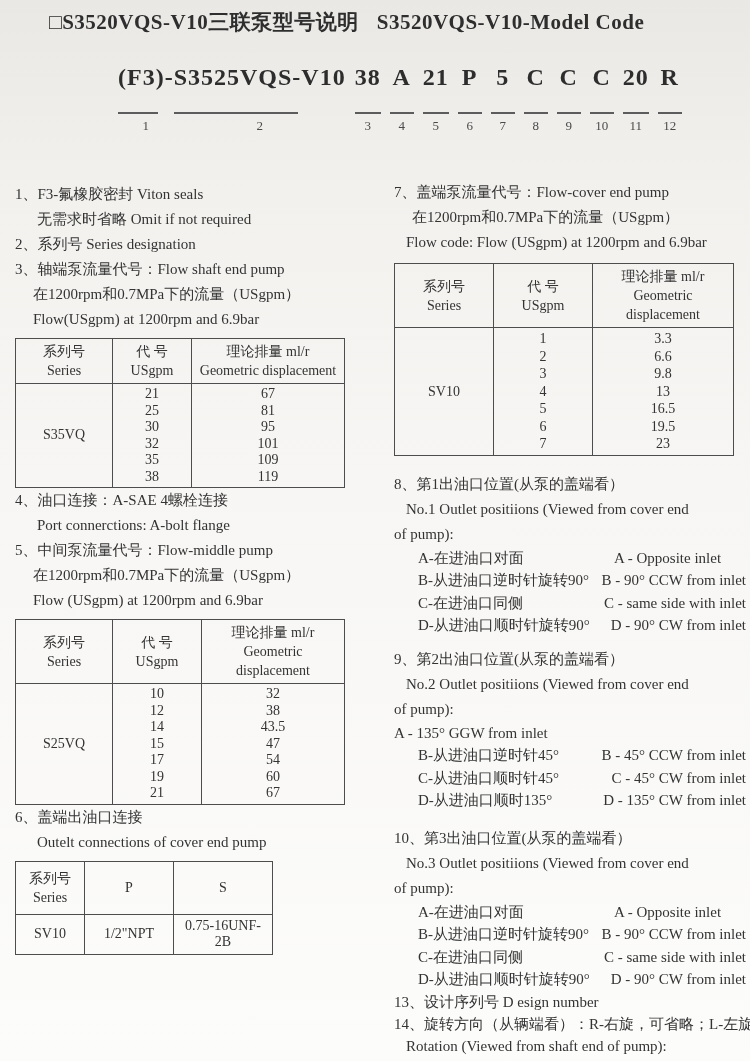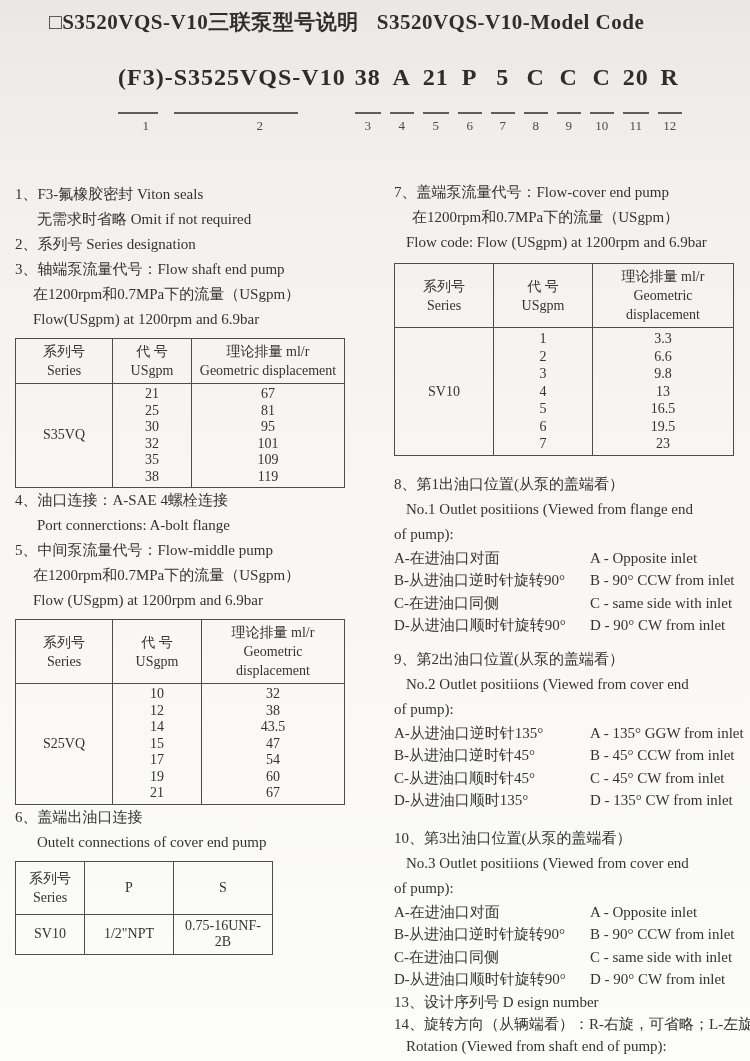--- a/index.html
+++ b/index.html
@@ -65,21 +65,21 @@
   #table1{width:330px;} #table1 .c1{width:88px;} #table1 .c2{width:70px;}
   #table2{width:330px;} #table2 .c1{width:88px;} #table2 .c2{width:80px;}
   #table3{width:258px;} #table3 .c1{width:60px;} #table3 .c2{width:80px;}
   #table3 th{height:46px;}
   #table3 td{font-size:14px;padding:3px 4px;}
   #table4{width:340px;margin-top:8px;} #table4 .c1{width:90px;} #table4 .c2{width:90px;}
   #table4 td{line-height:17.5px;}
 
   
   .pair{display:flex;margin:0;font-size:15px;line-height:22.5px;color:#333;}
-  .pair .cn{width:196px;white-space:nowrap;}
+  .pair .cn{width:196px;white-space:nowrap;margin-left:24px;}
   .pair .en{white-space:nowrap;}
 
   .sec{margin:0;}
   .gap14{margin-top:14px;} .gap10{margin-top:10px;} .gap16{margin-top:16px;}
   .tight{line-height:19px;}
   .bot p.ln{line-height:22px;}
 </style>
 </head>
 <body>
 
@@ -274,21 +274,21 @@
 13
 16.5
 19.5
 23</td>
       </tr>
     </tbody>
       </table>
 
     <div class="sec gap16">
       <p class="ln">8、第1出油口位置(从泵的盖端看）</p>
-      <p class="ln sub">No.1 Outlet positiions (Viewed  from flange end</p>
+      <p class="ln sub">No.1 Outlet positiions (Viewed  from cover end</p>
       <p class="ln">of pump):</p>
       <div class="pair">
           <span class="cn">A-在进油口对面</span>
           <span class="en">A - Opposite inlet</span>
         </div>
       <div class="pair">
           <span class="cn">B-从进油口逆时针旋转90°</span>
           <span class="en">B - 90°  CCW from inlet</span>
         </div>
       <div class="pair">
@@ -299,21 +299,20 @@
           <span class="cn">D-从进油口顺时针旋转90°</span>
           <span class="en">D - 90°  CW from inlet</span>
         </div>
     </div>
 
     <div class="sec gap10">
       <p class="ln">9、第2出油口位置(从泵的盖端看）</p>
       <p class="ln sub">No.2 Outlet positiions (Viewed  from cover end</p>
       <p class="ln">of pump):</p>
       <div class="pair">
-          <span class="cn">A-从进油口逆时针135°</span>
           <span class="en">A - 135°  GGW from inlet</span>
         </div>
       <div class="pair">
           <span class="cn">B-从进油口逆时针45°</span>
           <span class="en">B - 45°  CCW from inlet</span>
         </div>
       <div class="pair">
           <span class="cn">C-从进油口顺时针45°</span>
           <span class="en">C - 45°  CW from inlet</span>
         </div>

